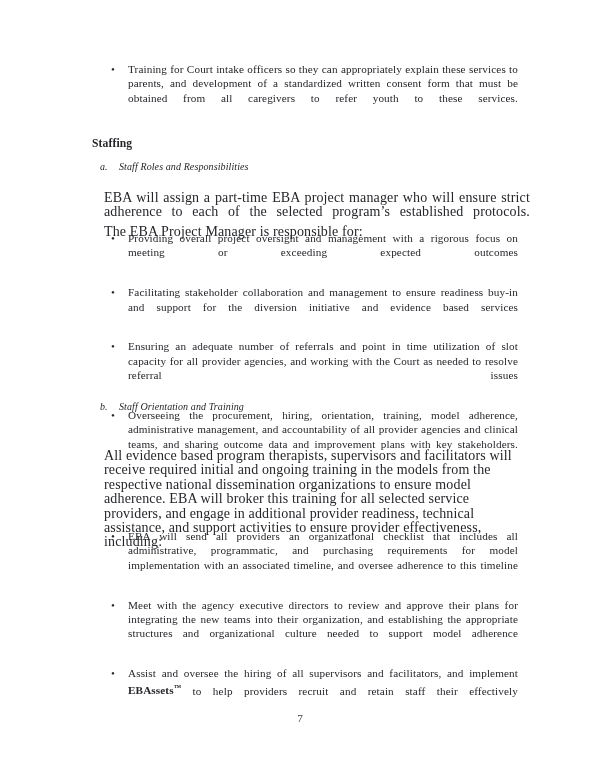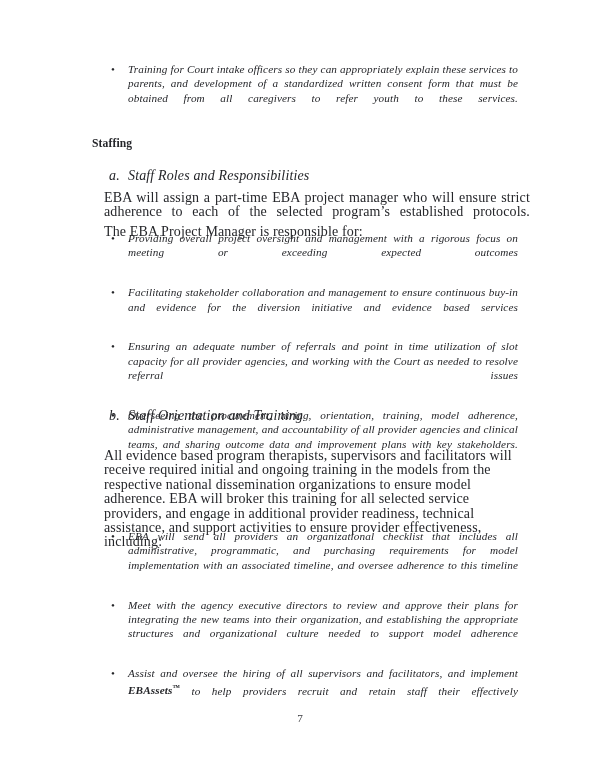--- a/index.html
+++ b/index.html
@@ -56,21 +56,20 @@
   ul.bullets > li:last-child { margin-bottom: 0; }
   ul.bullets > li > .bullet-dot {
     position: absolute;
     left: 19px;
     top: 0;
     font-size: 11.2px;
     line-height: 14.4px;
   }
   ul.bullets > li > .li-text {
     display: block;
-    font-style: italic;
   }
   
   ul.bullets > li > .li-text::after {
     content: "";
     display: inline-block;
     width: 100%;
   }
   .para::after {
     content: "";
     display: inline-block;
@@ -80,23 +79,23 @@
 
   
   .heading-bold {
     font-size: 11.6px;
     line-height: 15px;
     font-weight: bold;
     margin: 0;
     letter-spacing: 0.01em;
   }
   .subheading {
-    font-size: 14px;
+    font-size: 10px;
     line-height: 15px;
-    margin: 17px;
+    margin: 8px;
     font-style: italic;
     letter-spacing: 0.01em;
   }
   .subheading .sub-letter {
     display: inline-block;
     width: 19px;
     font-style: italic;
   }
   .subheading .sub-title {
     font-style: italic;
@@ -150,21 +149,21 @@
 
     <p class="para para-ragged blk" style="top:213px;">The EBA Project Manager is responsible for:</p>
 
     <ul class="bullets blk" style="top:231px;">
       <li>
         <span class="bullet-dot">•</span>
         <span class="li-text">Providing overall project oversight and management with a rigorous focus on meeting or exceeding expected outcomes</span>
       </li>
       <li>
         <span class="bullet-dot">•</span>
-        <span class="li-text">Facilitating stakeholder collaboration and management to ensure continuous buy-in and evidence for the diversion initiative and evidence based services</span>
+        <span class="li-text">Facilitating stakeholder collaboration and management to ensure readiness buy-in and support for the diversion initiative and evidence based services</span>
       </li>
       <li>
         <span class="bullet-dot">•</span>
         <span class="li-text">Ensuring an adequate number of referrals and point in time utilization of slot capacity for all provider agencies, and working with the Court as needed to resolve referral issues</span>
       </li>
       <li>
         <span class="bullet-dot">•</span>
         <span class="li-text">Overseeing the procurement, hiring, orientation, training, model adherence, administrative management, and accountability of all provider agencies and clinical teams, and sharing outcome data and improvement plans with key stakeholders.</span>
       </li>
     </ul>

